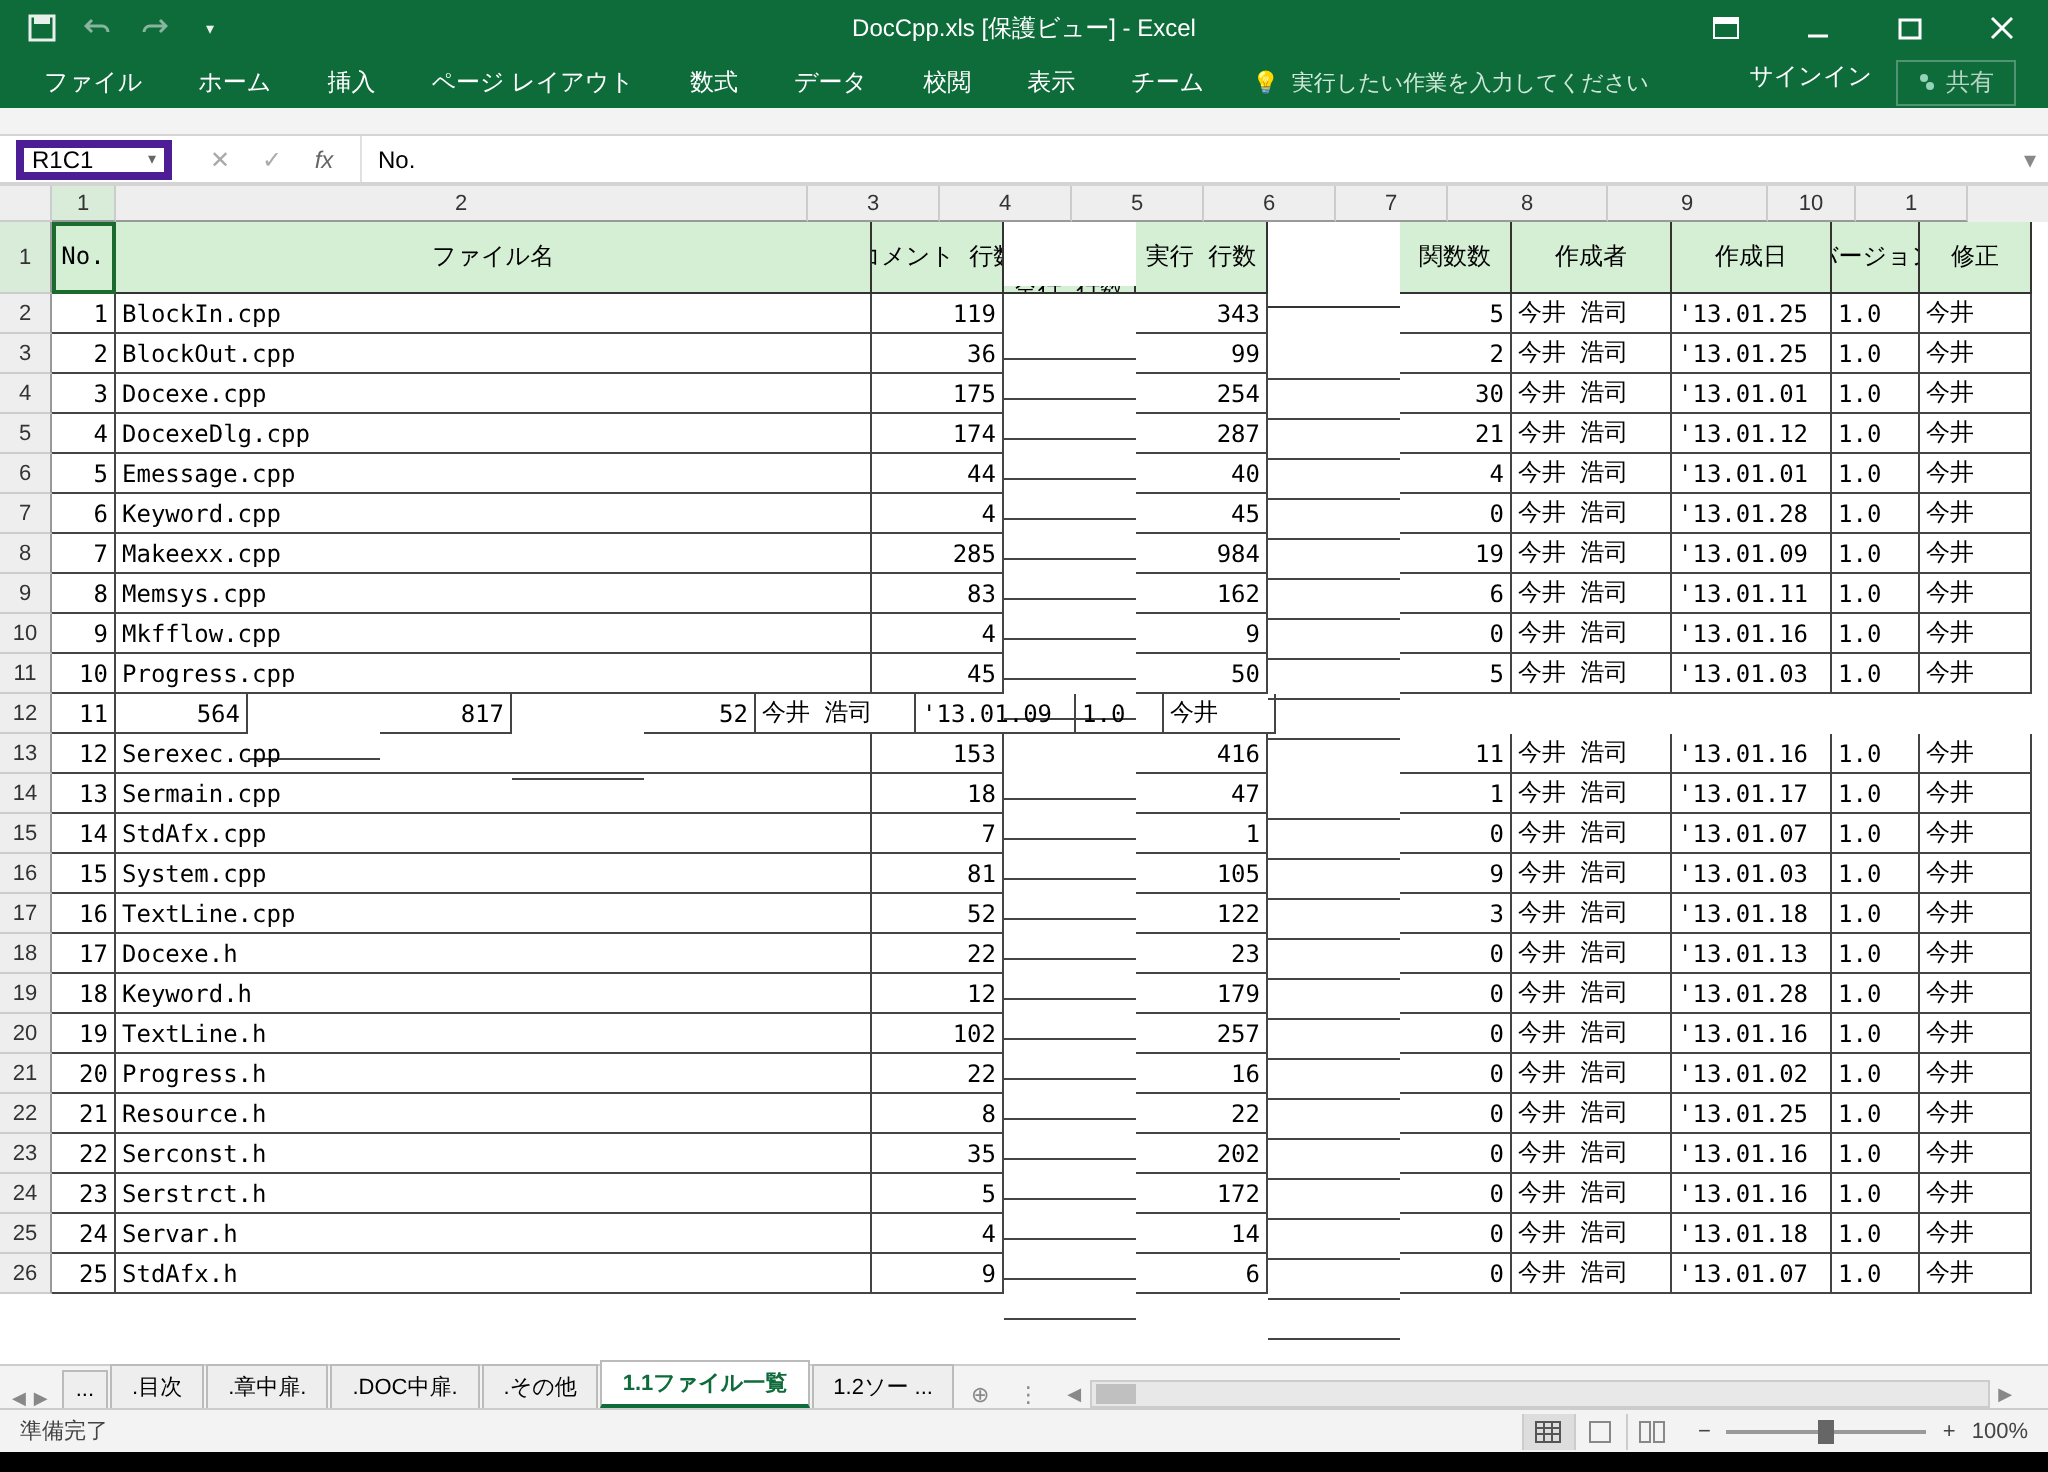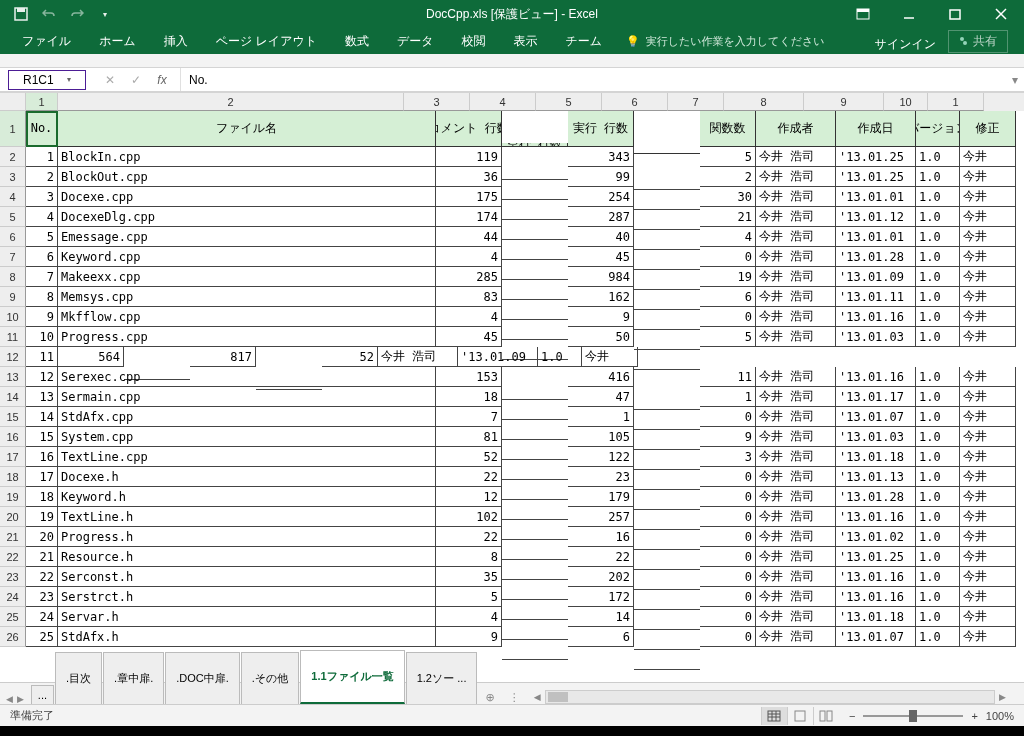--- a/index.html
+++ b/index.html
@@ -6,25 +6,25 @@
   body { width: 1024px; height: 736px; overflow: hidden; background: #fff; font-size: 12px; }
   .titlebar { background: #0e6b3a; height: 28px; display: flex; align-items: center; color: #fff; position: relative; }
   .qat { display: flex; gap: 10px; padding-left: 12px; align-items: center; }
   .qat-btn { width: 18px; height: 18px; display: flex; align-items: center; justify-content: center; cursor: pointer; opacity: .9; }
   .title-center { position: absolute; left: 50%; transform: translateX(-50%); font-size: 12px; }
   .win-ctrl { margin-left: auto; display: flex; gap: 0; }
   .win-btn { width: 46px; height: 28px; display: flex; align-items: center; justify-content: center; cursor: pointer; }
   .ribbon-tabs { background: #0e6b3a; height: 26px; display: flex; align-items: center; color: #fff; font-size: 12px; padding: 0 8px; }
   .ribbon-tab { padding: 0 14px; height: 26px; display: flex; align-items: center; cursor: pointer; white-space: nowrap; }
   .tell-me { display: flex; align-items: center; gap: 6px; padding: 0 10px; color: #d0e8da; font-size: 11px; }
-  .signin { margin-left: auto; display: flex; gap: 12px; align-items: flex-end; padding-right: 8px; font-size: 12px; }
+  .signin { margin-left: auto; display: flex; gap: 12px; align-items: flex-start; padding-right: 8px; font-size: 12px; }
   .share-box { border: 1px solid rgba(255,255,255,.4); padding: 2px 10px; display: flex; align-items: center; gap: 4px; opacity: .7; }
   .ribbon-body { height: 14px; background: #f3f3f3; border-bottom: 1px solid #d4d4d4; }
   .formula-row { height: 24px; display: flex; align-items: center; border-bottom: 1px solid #d4d4d4; background: #fff; }
-  .name-box { width: 78px; border: 1px solid #4c1d95; margin: 0 6px 0 8px; height: 20px; padding: 0 14px; font-size: 12px; display: flex; align-items: center; justify-content: space-between; }
+  .name-box { width: 78px; border: 4px solid #4c1d95; margin: 0 6px 0 8px; height: 20px; padding: 0 4px; font-size: 12px; display: flex; align-items: center; justify-content: space-between; }
   .nb-drop { font-size: 8px; color: #666; }
   .fn-btns { display: flex; gap: 10px; padding: 0 10px; align-items: center; color: #aaa; }
   .fn-btn { width: 16px; height: 16px; display: flex; align-items: center; justify-content: center; }
   .fx { font-style: italic; color: #666; cursor: pointer; }
   .fbar-val { flex: 1; padding: 0 8px; border-left: 1px solid #e0e0e0; height: 100%; display: flex; align-items: center; }
   .fbar-exp { width: 18px; text-align: center; color: #888; }
   .grid-area { height: 590px; display: flex; flex-direction: column; overflow: hidden; border-top: 1px solid #d4d4d4; }
   .col-hdr-row { height: 18px; display: flex; background: #eee; }
   .corner { width: 26px; border-right: 1px solid #ccc; border-bottom: 1px solid #ccc; background: #eee; display:flex; align-items:center; justify-content:center; }
   .col-hdr { border-right: 1px solid #ccc; border-bottom: 1px solid #999; text-align: center; font-size: 11px; color: #333; background: #eee; display:flex; align-items:center; justify-content:center; position: relative; }
@@ -38,21 +38,21 @@
   .data-hdr .cell { background: #d5efd5; border-right: 1px solid #333; border-bottom: 1px solid #333; display:flex; align-items:center; justify-content:center; font-size: 12px; color: #000; text-align:center; line-height:1.2; }
   .row { height: 20px; display: flex; }
   .cell { border-right: 1px solid #444; border-bottom: 1px solid #444; padding: 0 3px; font-size: 12px; display:flex; align-items:center; overflow:hidden; white-space:nowrap; font-family: "MS Gothic", monospace; }
   .rnum { justify-content:flex-end; }
   .fname { font-family: "MS Gothic", monospace; }
   .num { justify-content:flex-end; }
   .active-cell { outline: 2px solid #1a6b2d; outline-offset: -2px; background:#fff; }
   .sheet-tabs { height: 22px; display: flex; align-items: flex-end; border-top: 1px solid #ccc; background: #f3f3f3; font-size: 11px; }
   .tab-nav { display:flex; gap:4px; padding:0 6px; align-items:center; color:#888; }
   .tab-nav span { cursor:pointer; font-size:9px; }
-  .stab { border: 1px solid #bbb; border-bottom: none; padding: 18px 10px; background: #eee; margin-left: 1px; cursor:pointer; white-space:nowrap; }
+  .stab { border: 1px solid #bbb; border-bottom: none; padding: 3px 10px; background: #eee; margin-left: 1px; cursor:pointer; white-space:nowrap; }
   .stab.active { background: #fff; color: #0e6b3a; border-bottom: 2px solid #0e6b3a; font-weight: bold; }
   .stab.ell { padding: 3px 6px; }
   .hsb { margin-left: auto; flex:1; display:flex; align-items:center; padding:0 18px 0 8px; }
   .hsb-track { flex:1; height:14px; background:#e8e8e8; border:1px solid #ccc; position:relative; }
   .hsb-thumb { position:absolute; left:2px; top:1px; width:20px; height:10px; background:#c0c0c0; }
   .status { height: 22px; background: #f3f3f3; border-top: 1px solid #ccc; display: flex; align-items: center; padding: 0 10px; font-size: 11px; color: #444; }
   .view-btns { margin-left: auto; display: flex; align-items: center; gap: 0; }
   .vbtn { width: 26px; height: 18px; border-left:1px solid #ccc; display:flex; align-items:center; justify-content:center; cursor:pointer; }
   .vbtn.active { background:#ddd; }
   .zoom { display:flex; align-items:center; gap:8px; margin-left:10px; }

